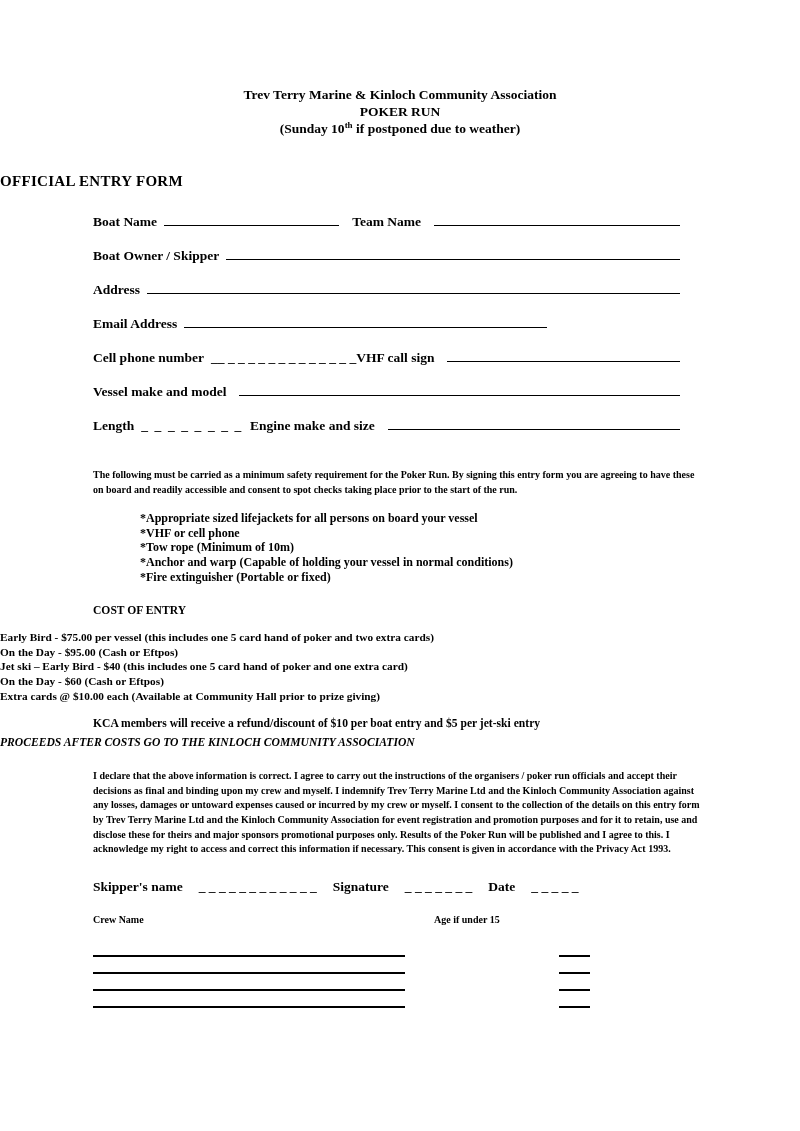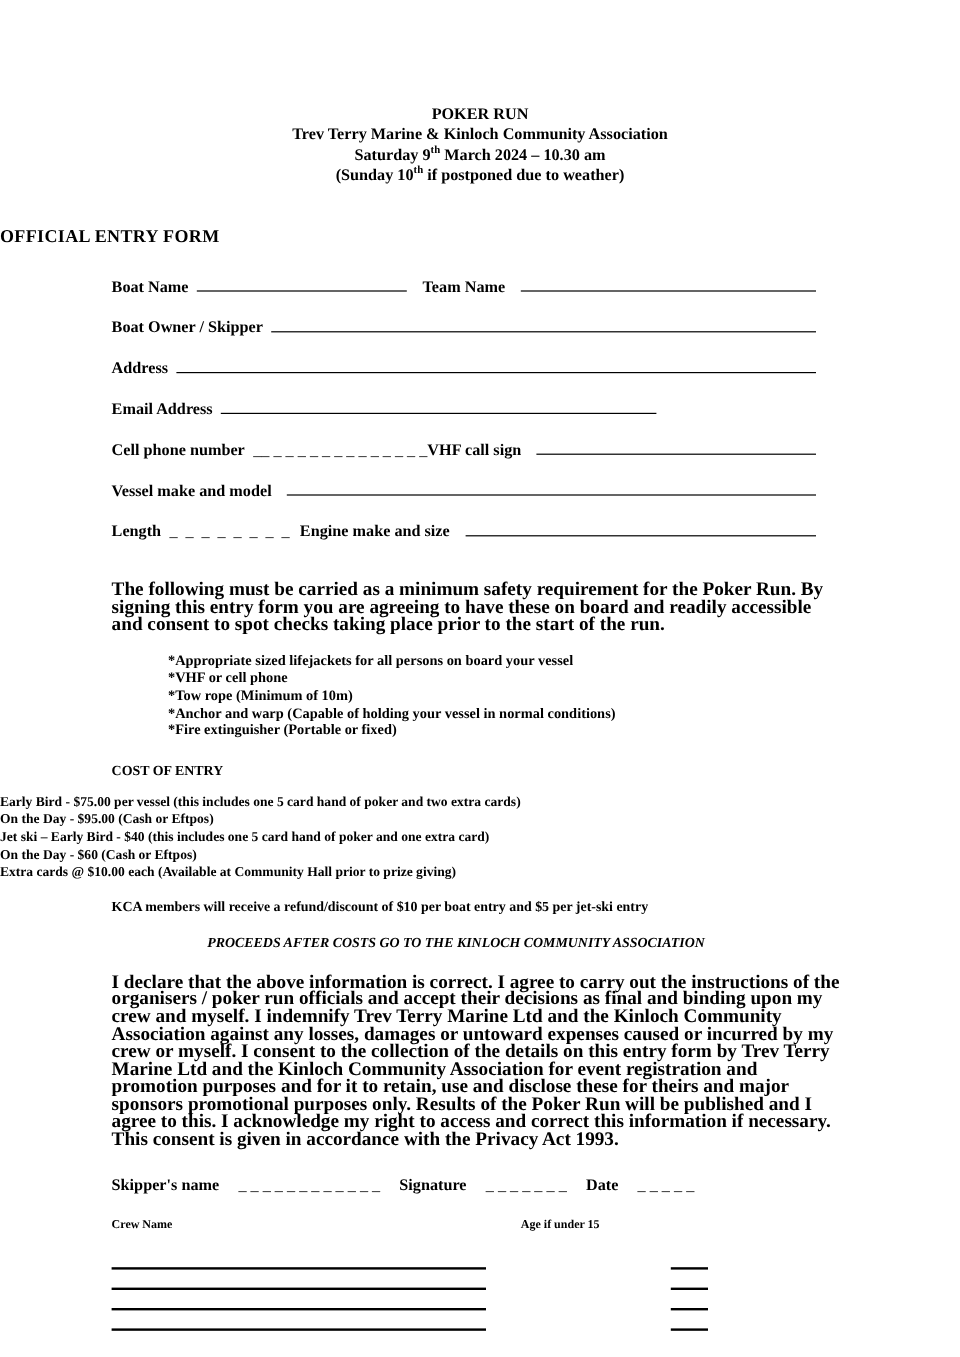--- a/index.html
+++ b/index.html
@@ -64,28 +64,28 @@
     border-bottom: 1.3px solid #000;
     height: 11px;
     flex: none;
   }
   .rule.grow { flex: 1 1 auto; }
   .gap-s { display: inline-block; width: 7px; flex: none; }
   .gap-m { display: inline-block; width: 13px; flex: none; }
   
   .uscore {
     letter-spacing: 0px;
-    font-weight: normal;
+    font-weight: bold;
   }
   .uscore-sp { letter-spacing: 1.6px; }
 
   
   .para {
     font-weight: bold;
-    font-size: 16px;
+    font-size: 10px;
     line-height: 14.6px;
     padding-left: 93px;
     padding-right: 100px;
     text-align: left;
   }
   .safety-para { margin-top: 16px; }
   .bullets {
     font-weight: bold;
     font-size: 12px;
     line-height: 14.6px;
@@ -107,22 +107,22 @@
   .kca-line {
     font-weight: bold;
     font-size: 11.6px;
     padding-left: 93px;
     margin-top: 14px;
   }
   .proceeds {
     font-weight: bold;
     font-style: italic;
     font-size: 11.6px;
-    text-align: center;
-    margin-top: 17px;
+    text-align: left;
+    margin-top: 6px;
     padding-right: 40px;
   }
   .declaration {
     margin-top: 20px;
   }
 
   
   .sig-row {
     font-weight: bold;
     font-size: 13.5px;
@@ -169,23 +169,22 @@
     width: 31px;
     border-bottom: 2.2px solid #000;
   }
 </style>
 </head>
 <body>
 
 <div class="page">
 
   <div class="header">
+    <div>Trev Terry Marine &amp; Kinloch Community Association</div>
     <div>POKER RUN</div>
-    <div>Trev Terry Marine &amp; Kinloch Community Association</div>
-    <div><span>Saturday 9</span><sup>th</sup><span> March 2024 – 10.30 am</span></div>
     <div><span>(Sunday 10</span><sup>th</sup><span> if postponed due to weather)</span></div>
   </div>
 
   <div class="form-title">OFFICIAL ENTRY FORM</div>
 
   <div class="fields">
 
     <div class="field-row">
       <span class="lbl">Boat Name</span>
       <span class="gap-s"></span>

